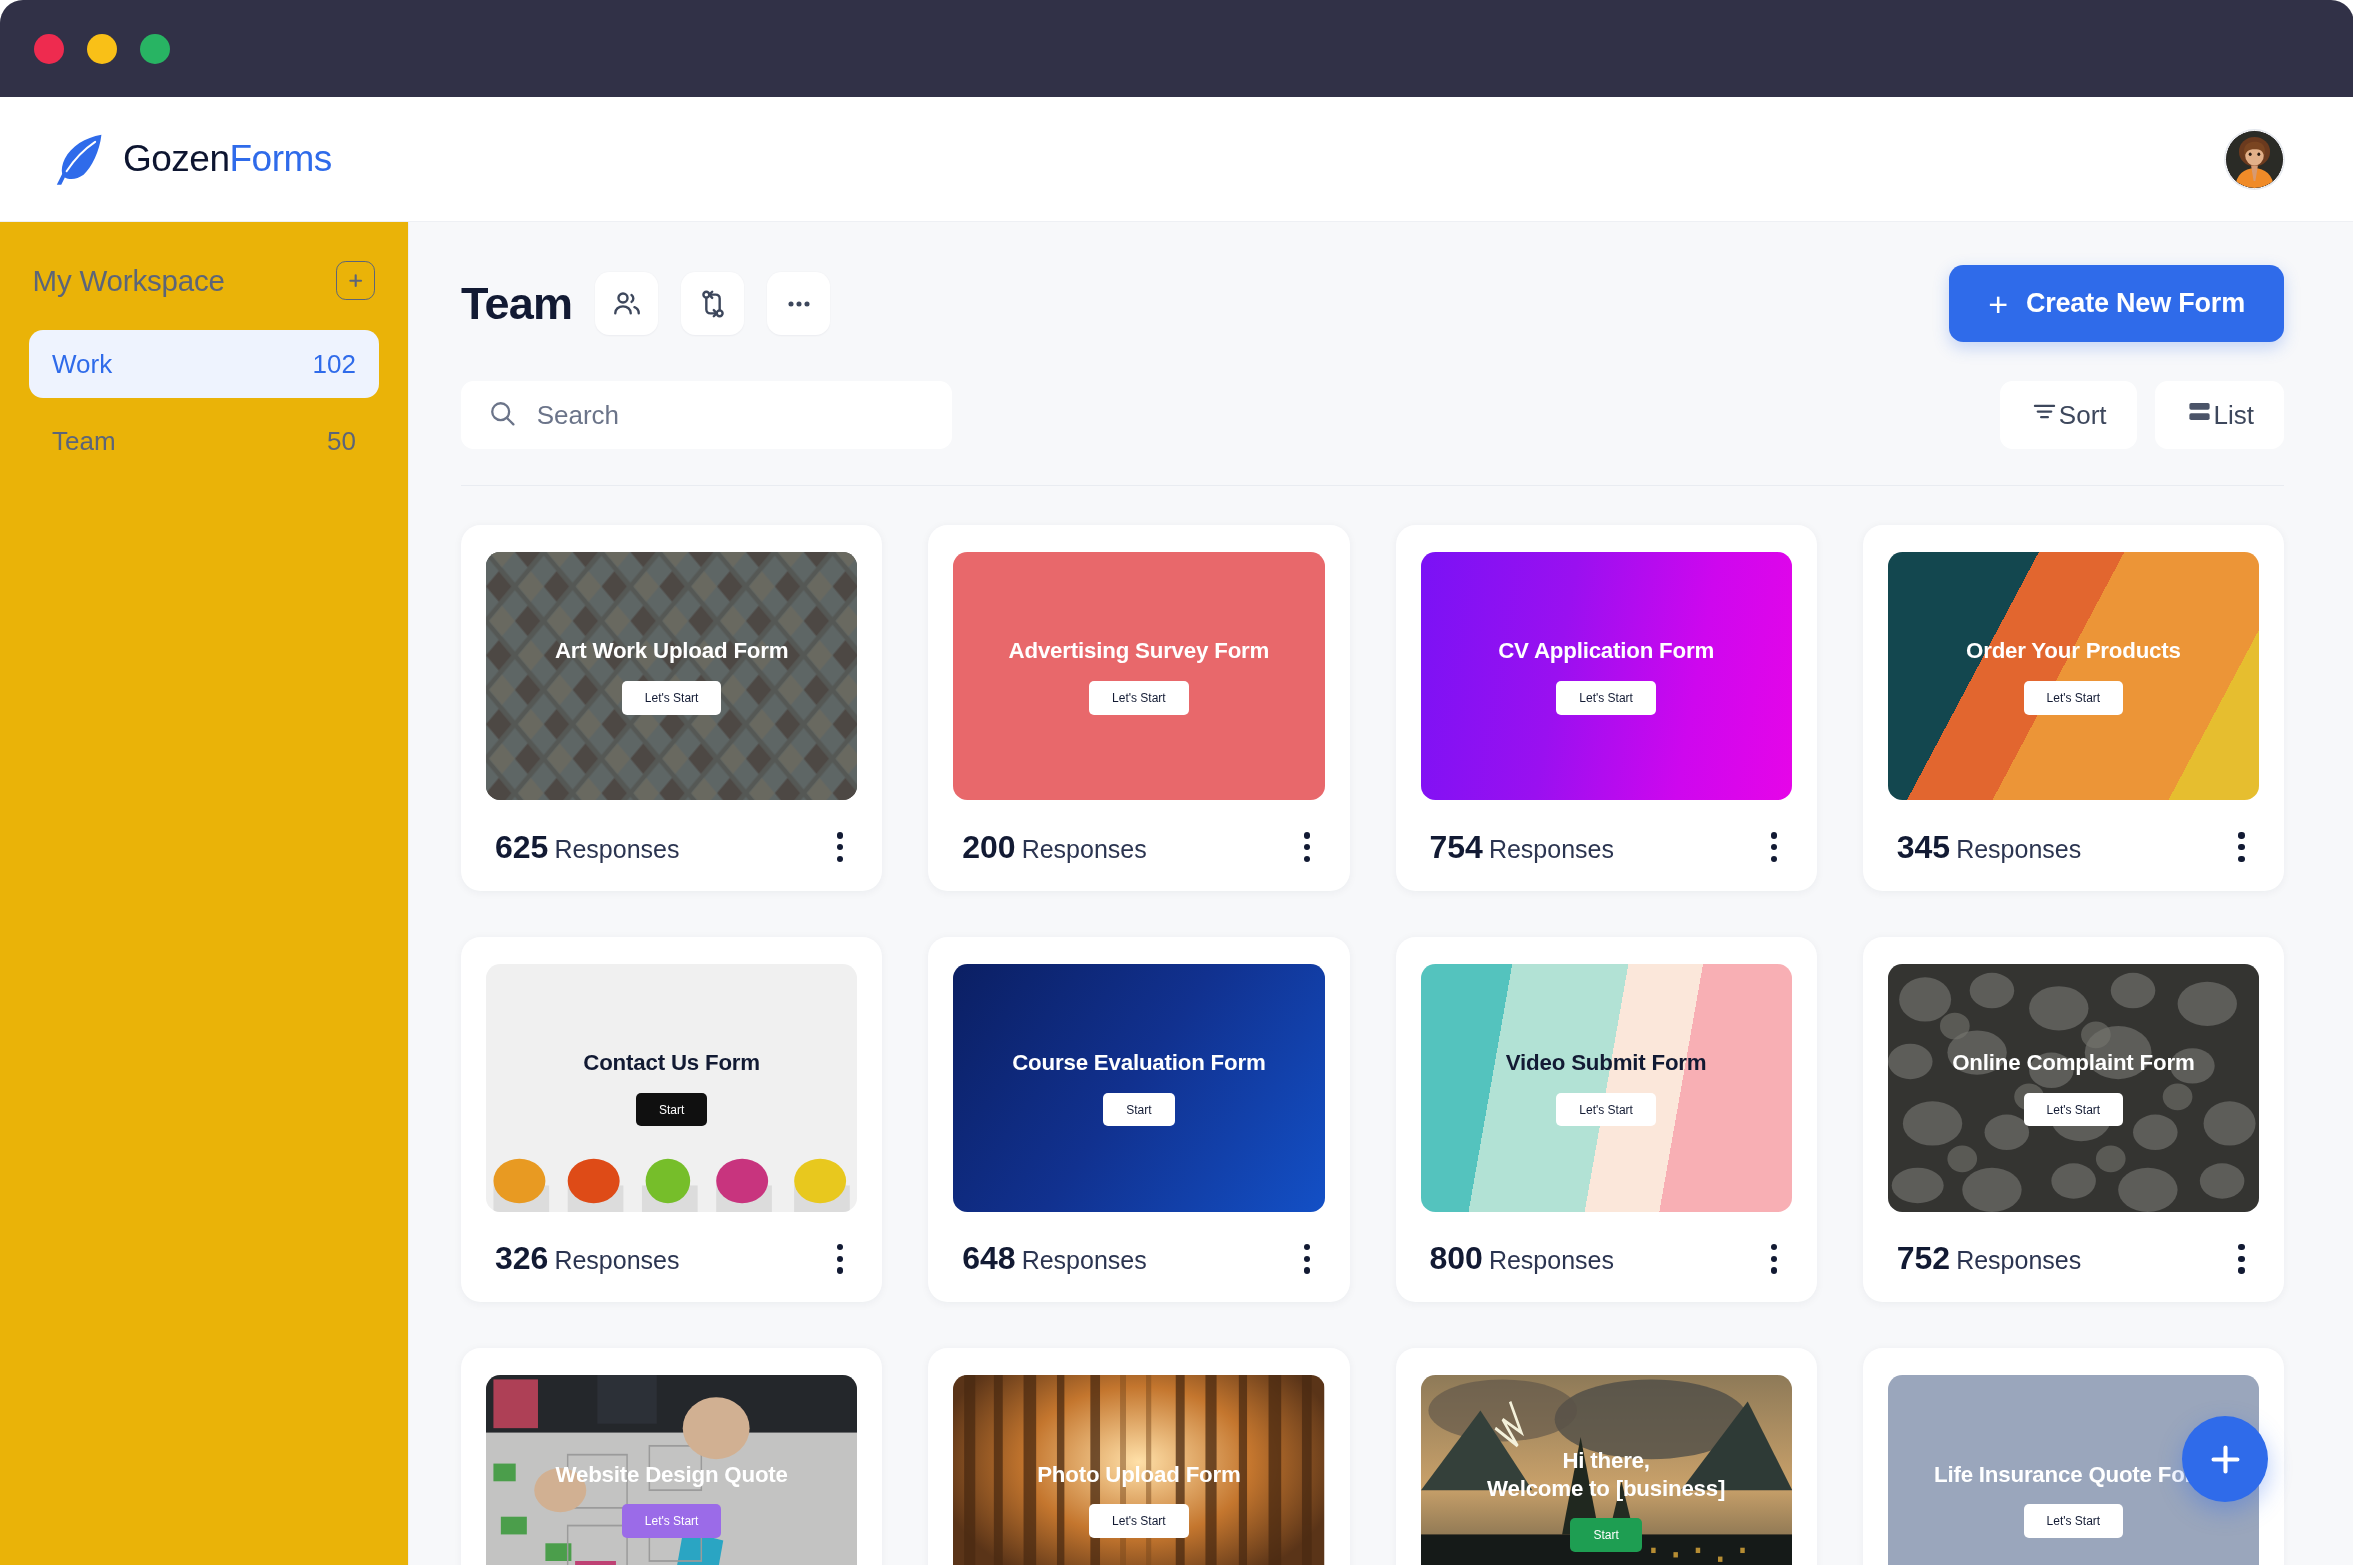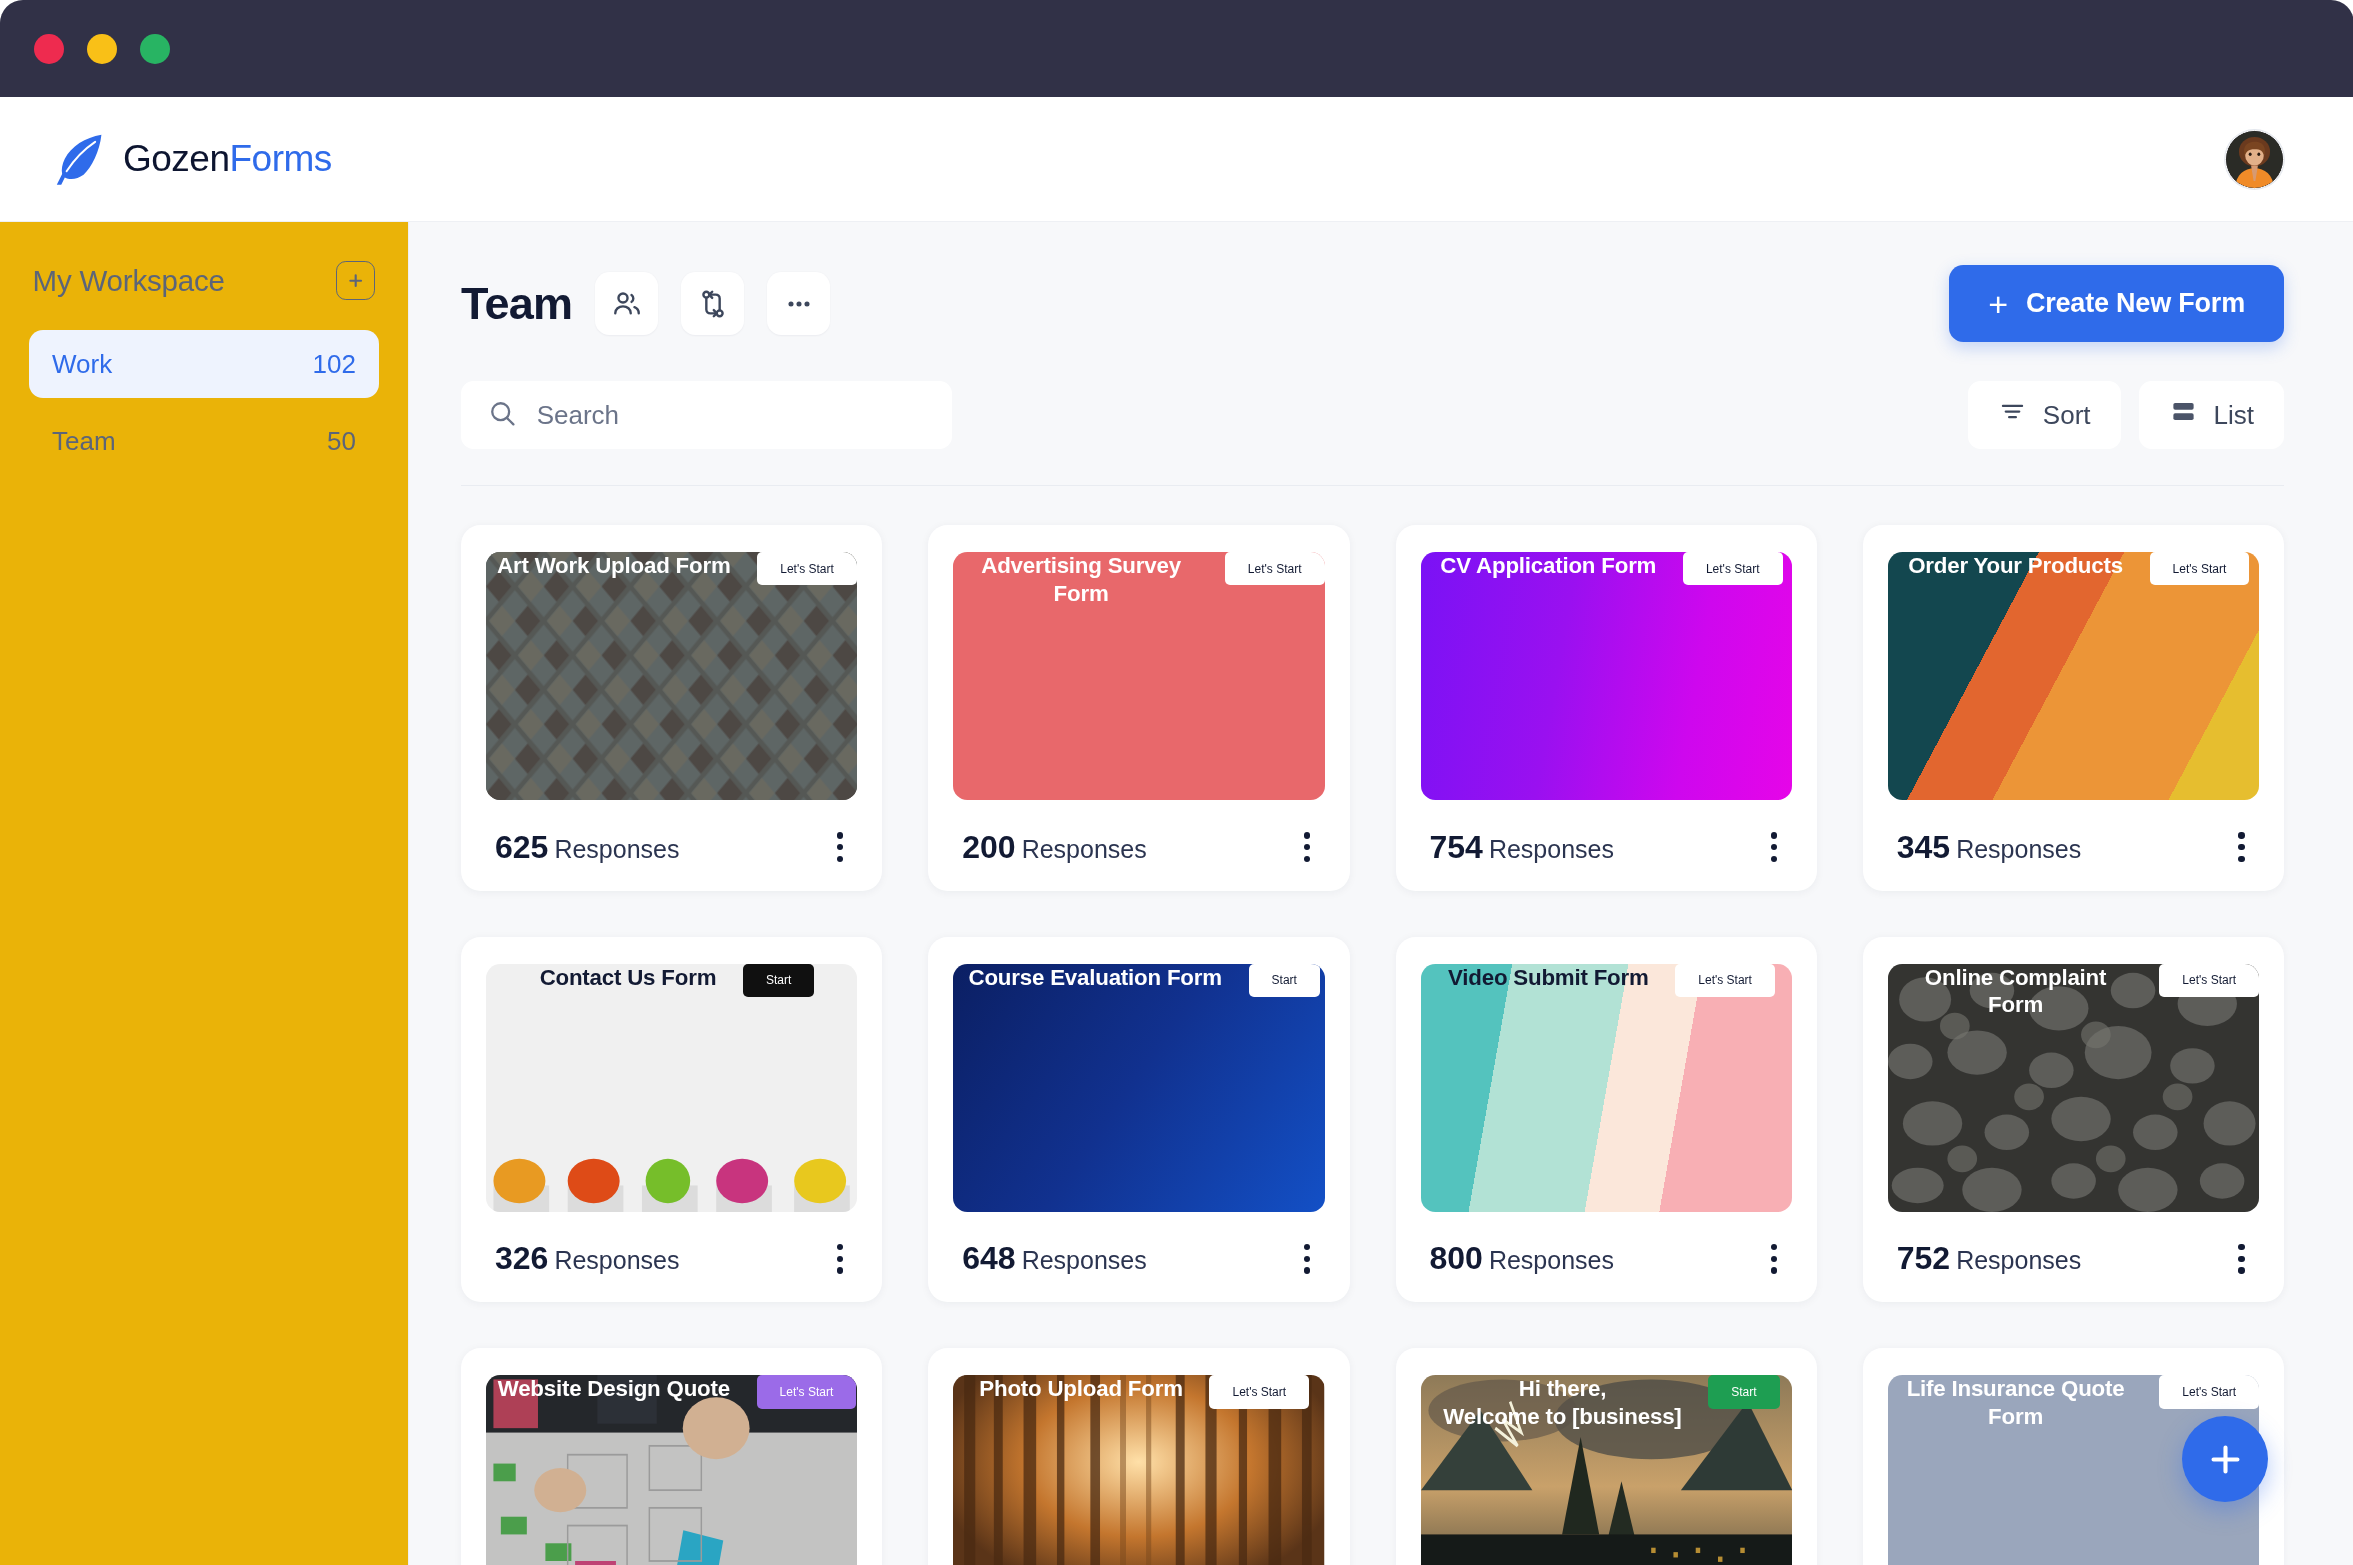--- a/index.html
+++ b/index.html
@@ -149,21 +149,21 @@
     font-size: 26px; color: #4B5468;
     font-family: "Liberation Sans", sans-serif;
     width: 100%;
   }
   .search-box input::placeholder { color: #6B7489; }
 
   .toolbar-right { display: flex; gap: 18px; }
   .pill {
     height: 68px; padding: 0 30px;
     background: #ffffff; border-radius: 12.5px;
-    display: flex; align-items: center; gap: 16px;
+    display: flex; align-items: center; 
     font-size: 26px; color: #3D475C;
     cursor: pointer; border: none;
     font-family: "Liberation Sans", sans-serif;
   }
   .pill svg { width: 29px; height: 27px; }
 
   .divider-line { height: 0.9px; background: #E9ECF1; margin-bottom: 39px; }
 
   
   .grid {
@@ -175,22 +175,22 @@
     background: #ffffff;
     border-radius: 19.7px;
     padding: 27px 25px 19.7px 25px;
     box-shadow: 0 1.8px 9px rgba(20,30,60,.05);
   }
   .thumb {
     height: 248px;
     border-radius: 14.3px;
     position: relative;
     overflow: hidden;
-    display: flex; flex-direction: row;
-    align-items: flex-start; justify-content: center;
+    display: flex; flex-direction: column;
+    align-items: center; justify-content: center;
     gap: 16px;
     cursor: pointer;
   }
   .thumb-title {
     position: relative; z-index: 3;
     font-size: 22.3px; font-weight: 700; text-align: center;
     line-height: 1.25;
     letter-spacing: -0.2px;
     padding: 0 10.7px;
   }

